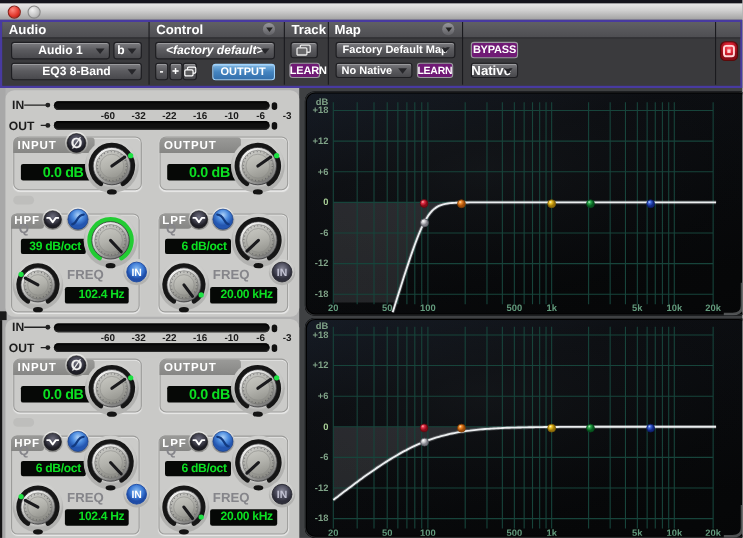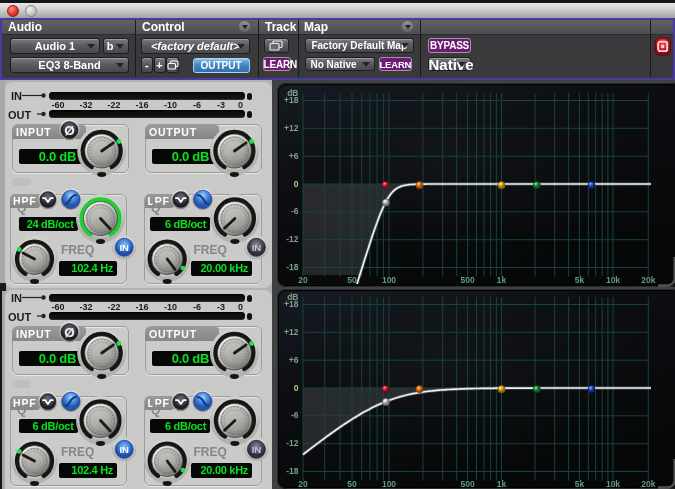--- a/index.html
+++ b/index.html
@@ -15,21 +15,21 @@
 .drop:after{content:"";position:absolute;right:4px;top:50%;margin-top:-2px;border-left:4.5px solid transparent;border-right:4.5px solid transparent;border-top:5px solid #26262a;}
 .dcirc{position:absolute;width:11px;height:11px;border-radius:50%;background:linear-gradient(#96969a,#606065);top:21px;}
 .dcirc:after{content:"";position:absolute;left:2.5px;top:4px;border-left:3px solid transparent;border-right:3px solid transparent;border-top:4px solid #222;}
 .panelbg{position:absolute;left:0;top:80px;width:272px;height:409px;background:#b2b2b2;}
 .card{position:absolute;background:#c9c9c7;border-radius:8px;}
 .group{position:absolute;background:#cbcbc9;border:1px solid #9c9c9a;border-radius:6px;box-sizing:border-box;box-shadow:0 1px 1px rgba(255,255,255,.6), inset 0 1px 0 rgba(255,255,255,.5);}
 .ghead{position:absolute;background:linear-gradient(#9a9a98,#868684);border-radius:5px 3px 3px 0;color:#fff;font-weight:bold;font-size:10.5px;line-height:14px;padding-left:4px;box-sizing:border-box;letter-spacing:0.8px;}
 .lcd{position:absolute;background:#060806;border-radius:2px;color:#0ce022;font-weight:bold;font-size:13px;letter-spacing:-0.3px;text-align:right;padding-right:7px;box-sizing:border-box;font-family:"Liberation Sans",sans-serif;}
 .glabel{position:absolute;color:#85858a;font-weight:bold;font-size:12px;}
 .mlabel{position:absolute;color:#1c1c1c;font-weight:bold;font-size:11px;}
-.scale{position:absolute;color:#1c1c1c;font-weight:bold;font-size:9px;}
+.scale{position:absolute;color:#1c1c1c;font-weight:bold;font-size:9px;margin-left:40px;}
 .mbar{position:absolute;background:#101010;border-radius:4px;box-shadow:inset 0 1.5px 2px #000, inset 0 -1px 1px #333;}
 .clip{position:absolute;background:#101010;border-radius:3px;}
 .gsvg{position:absolute;left:277px;}
 </style></head><body>
 
 <div class="titlebar"></div>
 <div class="tl" style="left:6.5px;background:radial-gradient(circle at 35% 30%,#ff8a80,#e0352a 60%,#9c1410);border:0.5px solid #8a2018;"></div>
 <div class="tl" style="left:24.5px;background:radial-gradient(circle at 35% 30%,#f2f2f2,#c2c2c2 60%,#9a9a9a);border:0.5px solid #888;"></div>
 <div class="toolbar"></div>
 <div class="thead"></div>
@@ -57,21 +57,21 @@
 <div class="tbtn" style="left:192.5px;top:58px;width:57px;height:14.5px;line-height:14px;background:linear-gradient(#7cb6e4,#4484c0 50%,#3470ac);border:1px solid #9fd4ff;font-size:10px;">OUTPUT</div>
 <div class="tbtn" style="left:264px;top:37.5px;width:24.5px;height:15px;line-height:14px;"><svg width="14" height="11" style="margin-top:1.5px">
       <rect x="4" y="1" width="9" height="6.5" rx="1" fill="none" stroke="#e8e8e8" stroke-width="1.2"></rect>
       <rect x="1" y="3.5" width="9" height="6.5" rx="1" fill="#6a6a6c" stroke="#e8e8e8" stroke-width="1.2"></rect>
     </svg></div>
 <div class="tout" style="left:262.5px;top:56.5px;width:28.5px;height:14.5px;line-height:13.5px;">LEARN</div>
 <div class="tbtn drop" style="left:305px;top:37.5px;width:108.5px;height:15.5px;line-height:14.5px;font-size:10px;">Factory Default Map</div>
 <div class="tbtn drop" style="left:305px;top:56.5px;width:70px;height:14.5px;line-height:13.5px;font-size:10px;padding-right:13px;">No Native</div>
 <div class="tout" style="left:378.5px;top:56.5px;width:33px;height:14.5px;line-height:13.5px;font-size:9.5px;">LEARN</div>
 <div class="tout" style="left:428px;top:37.5px;width:43px;height:15.5px;line-height:14.5px;">BYPASS</div>
-<div class="tbtn drop" style="left:427.5px;top:56.5px;width:43px;height:14.5px;line-height:13.5px;font-size:15px;padding-right:25px;">Native</div>
+<div class="tbtn drop" style="left:427.5px;top:56.5px;width:43px;height:14.5px;line-height:13.5px;font-size:12px;padding-right:25px;">Native</div>
 <svg class="abs" style="left:654px;top:37px;" width="18" height="20">
 <rect x="1" y="1" width="15.5" height="17" rx="4.5" fill="url(#redg)" stroke="#5a0a0a" stroke-width="1"></rect>
 <rect x="4.2" y="4.7" width="9" height="9.5" rx="2" fill="none" stroke="#ffd8d8" stroke-width="1.8"></rect>
 <rect x="7.2" y="7.9" width="3" height="3.2" fill="#ffd8d8"></rect>
 <defs>
       <radialGradient id="redg" cx="0.5" cy="0.35">
         <stop offset="0" stop-color="#ff5a66"></stop>
         <stop offset="0.6" stop-color="#d41e2e"></stop>
         <stop offset="1" stop-color="#8a0c16"></stop>
       </radialGradient>
@@ -127,21 +127,21 @@
 <div class="group" style="left:11.5px;top:124px;width:117px;height:48.5px;"></div>
 <div class="ghead" style="left:12px;top:124.5px;width:74px;height:14px;">INPUT</div>
 <div class="lcd" style="left:18.5px;top:149px;width:64.5px;height:15px;line-height:15px;">0.0 dB</div>
 <div class="group" style="left:144.5px;top:124px;width:117px;height:48.5px;"></div>
 <div class="ghead" style="left:145px;top:124.5px;width:74px;height:14px;">OUTPUT</div>
 <div class="lcd" style="left:151.5px;top:149px;width:64.5px;height:15px;line-height:15px;">0.0 dB</div>
 <div class="abs" style="left:12px;top:177.5px;width:19px;height:8px;background:#bebebc;border-radius:4px;"></div>
 <div class="group" style="left:9.5px;top:193.5px;width:117.5px;height:90.5px;"></div>
 <div class="ghead" style="left:10px;top:194px;width:29.5px;height:14px;padding-left:3px;">HPF</div>
 <div class="glabel" style="left:17px;top:202px;line-height:12px;">Q</div>
-<div class="lcd" style="left:18.5px;top:216.5px;width:59px;height:14.5px;line-height:14.5px;font-size:11px;padding-right:4px;">24 dB/oct</div>
+<div class="lcd" style="left:18.5px;top:216.5px;width:59px;height:14.5px;line-height:14.5px;font-size:11px;padding-right:4px;">39 dB/oct</div>
 <div class="glabel" style="left:61px;top:242.5px;">FREQ</div>
 <div class="lcd" style="left:59px;top:261px;width:58px;height:14.5px;line-height:14.5px;font-size:11px;padding-right:4px;">102.4 Hz</div>
 <div class="group" style="left:144px;top:193.5px;width:117.5px;height:90.5px;"></div>
 <div class="ghead" style="left:144.5px;top:194px;width:29.5px;height:14px;padding-left:3px;">LPF</div>
 <div class="glabel" style="left:151px;top:202px;line-height:12px;">Q</div>
 <div class="lcd" style="left:150px;top:216.5px;width:60px;height:14.5px;line-height:14.5px;font-size:11px;padding-right:4px;">6 dB/oct</div>
 <div class="glabel" style="left:193.5px;top:242.5px;">FREQ</div>
 <div class="lcd" style="left:190.5px;top:261px;width:61.5px;height:14.5px;line-height:14.5px;font-size:11px;padding-right:4px;">20.00 kHz</div>
 <div class="group" style="left:11.5px;top:326px;width:117px;height:48.5px;"></div>
 <div class="ghead" style="left:12px;top:326.5px;width:74px;height:14px;">INPUT</div>

